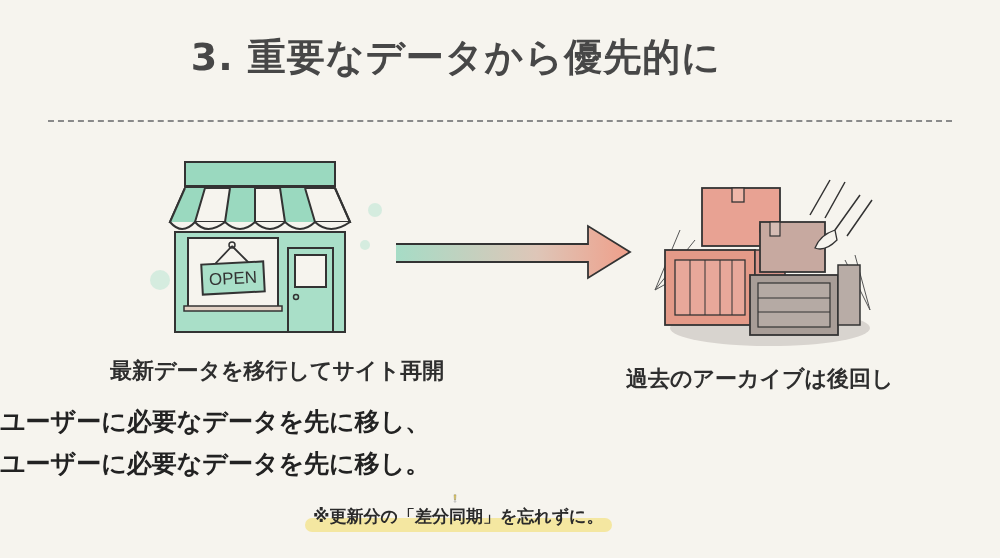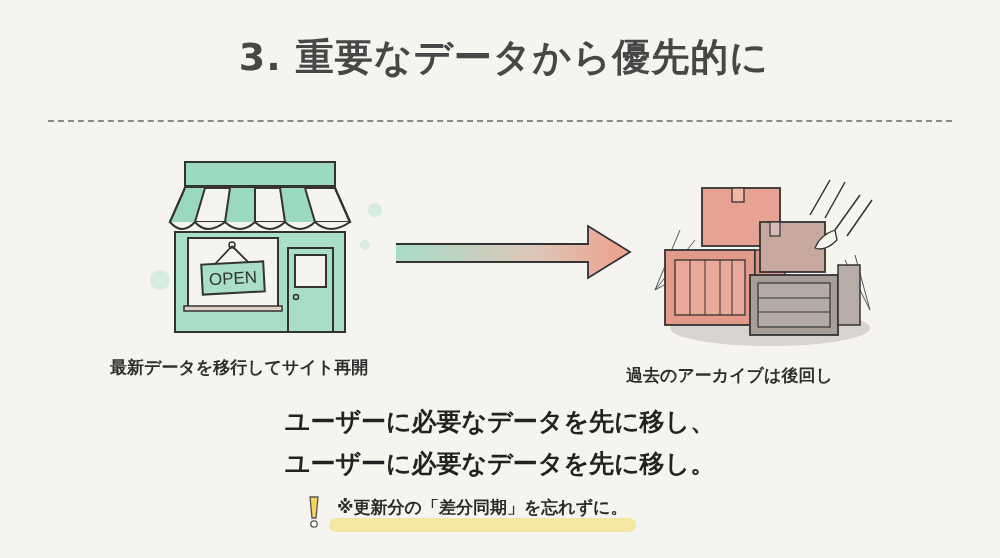--- a/index.html
+++ b/index.html
@@ -7,37 +7,36 @@
     width:1000px; height:558px; overflow:hidden;
     background:#f6f4ee;
     font-family:"DejaVu Sans", "Liberation Sans", sans-serif;
     color:#333;
     position:relative;
   }
   .title {
     position:absolute; top:32px; left:0; width:912px;
     text-align:center; font-size:38px; font-weight:bold; color:#474747;
     letter-spacing:1px;
-    margin-left:48px;
   }
   .divider {
     position:absolute; top:120px; left:48px; width:904px; height:0;
     border-top:2px dashed #8a8a8a;
   }
   .illus { position:absolute; }
   .caption {
-    position:absolute; font-size:17px; font-weight:bold; color:#2e2e2e;
+    position:absolute; font-size:22px; font-weight:bold; color:#2e2e2e;
   }
   .main-text {
-    position:absolute; left:0; width:1000px; text-align:center;
+    position:absolute; left:0; width:1000px; text-align:left;
     font-size:25px; font-weight:bold; color:#222; line-height:40px;
   }
   .note {
     position:absolute; top:494px; left:305px; height:36px;
-    display:flex; 
+    display:flex; align-items:center;flex-direction:column;
   }
   .note-text {
     position:relative; font-size:17px; font-weight:bold; color:#2a2a2a;
     padding:2px 8px;
   }
   .note-text::before {
     content:""; position:absolute; left:0; right:0; bottom:-2px; height:14px;
     background:#f4e48d; opacity:.8; border-radius:8px; z-index:-1;
   }
   .note-text span { position:relative; }

